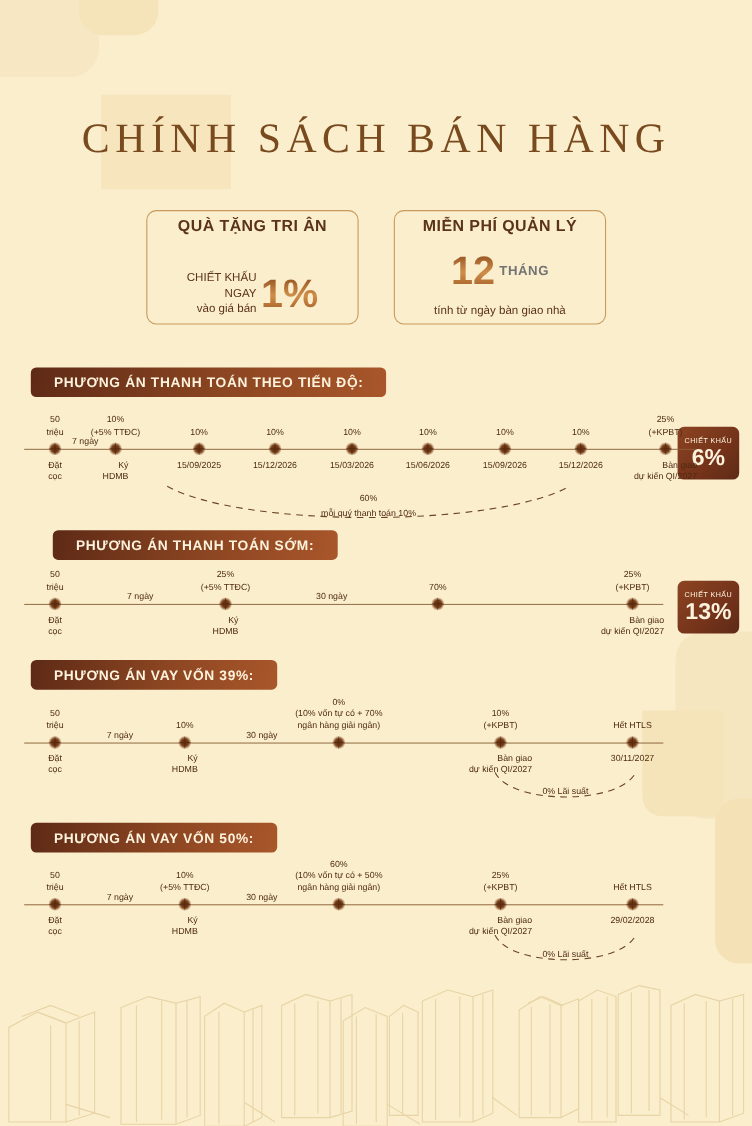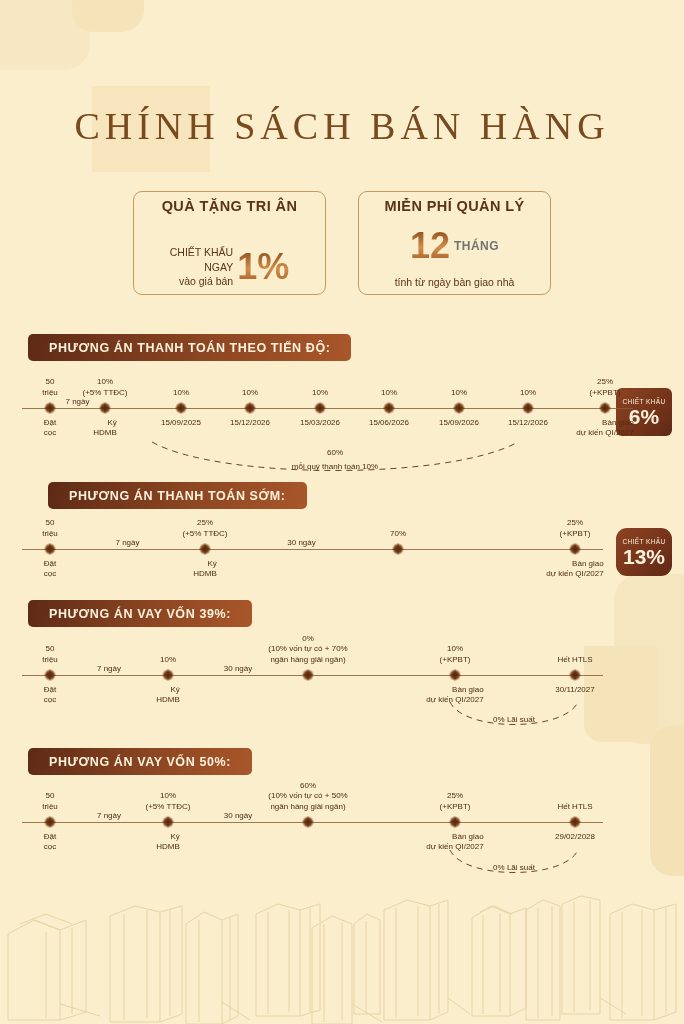--- a/index.html
+++ b/index.html
@@ -184,21 +184,21 @@
 
 <div class="sec-header" style="left:28px; top:334px;">PHƯƠNG ÁN THANH TOÁN THEO TIẾN ĐỘ:</div>
 <div class="sec-header" style="left:28px; top:482px;margin-left:20px;">PHƯƠNG ÁN THANH TOÁN SỚM:</div>
 <div class="sec-header" style="left:28px; top:600px;">PHƯƠNG ÁN VAY VỐN 39%:</div>
 <div class="sec-header" style="left:28px; top:748px;">PHƯƠNG ÁN VAY VỐN 50%:</div>
 
 <div class="badge" style="left:616px; top:388px;">
   <div class="badge-cap">CHIẾT KHẤU</div>
   <div class="badge-val">6%</div>
 </div>
-<div class="badge" style="left:616px; top:528px;border-radius:11px;">
+<div class="badge" style="left:616px; top:528px;">
   <div class="badge-cap">CHIẾT KHẤU</div>
   <div class="badge-val">13%</div>
 </div>
 
 <div class="tl" id="tl0" style="left:0; top:408px; width:684px; height:1px;">
     <div class="tl-line" style="left: 22px; width: 611px;"></div>
     <div class="node" style="left: 50px;">
       <div class="star"></div>
       <div class="lbl lbl-top">
         <div>50</div>

